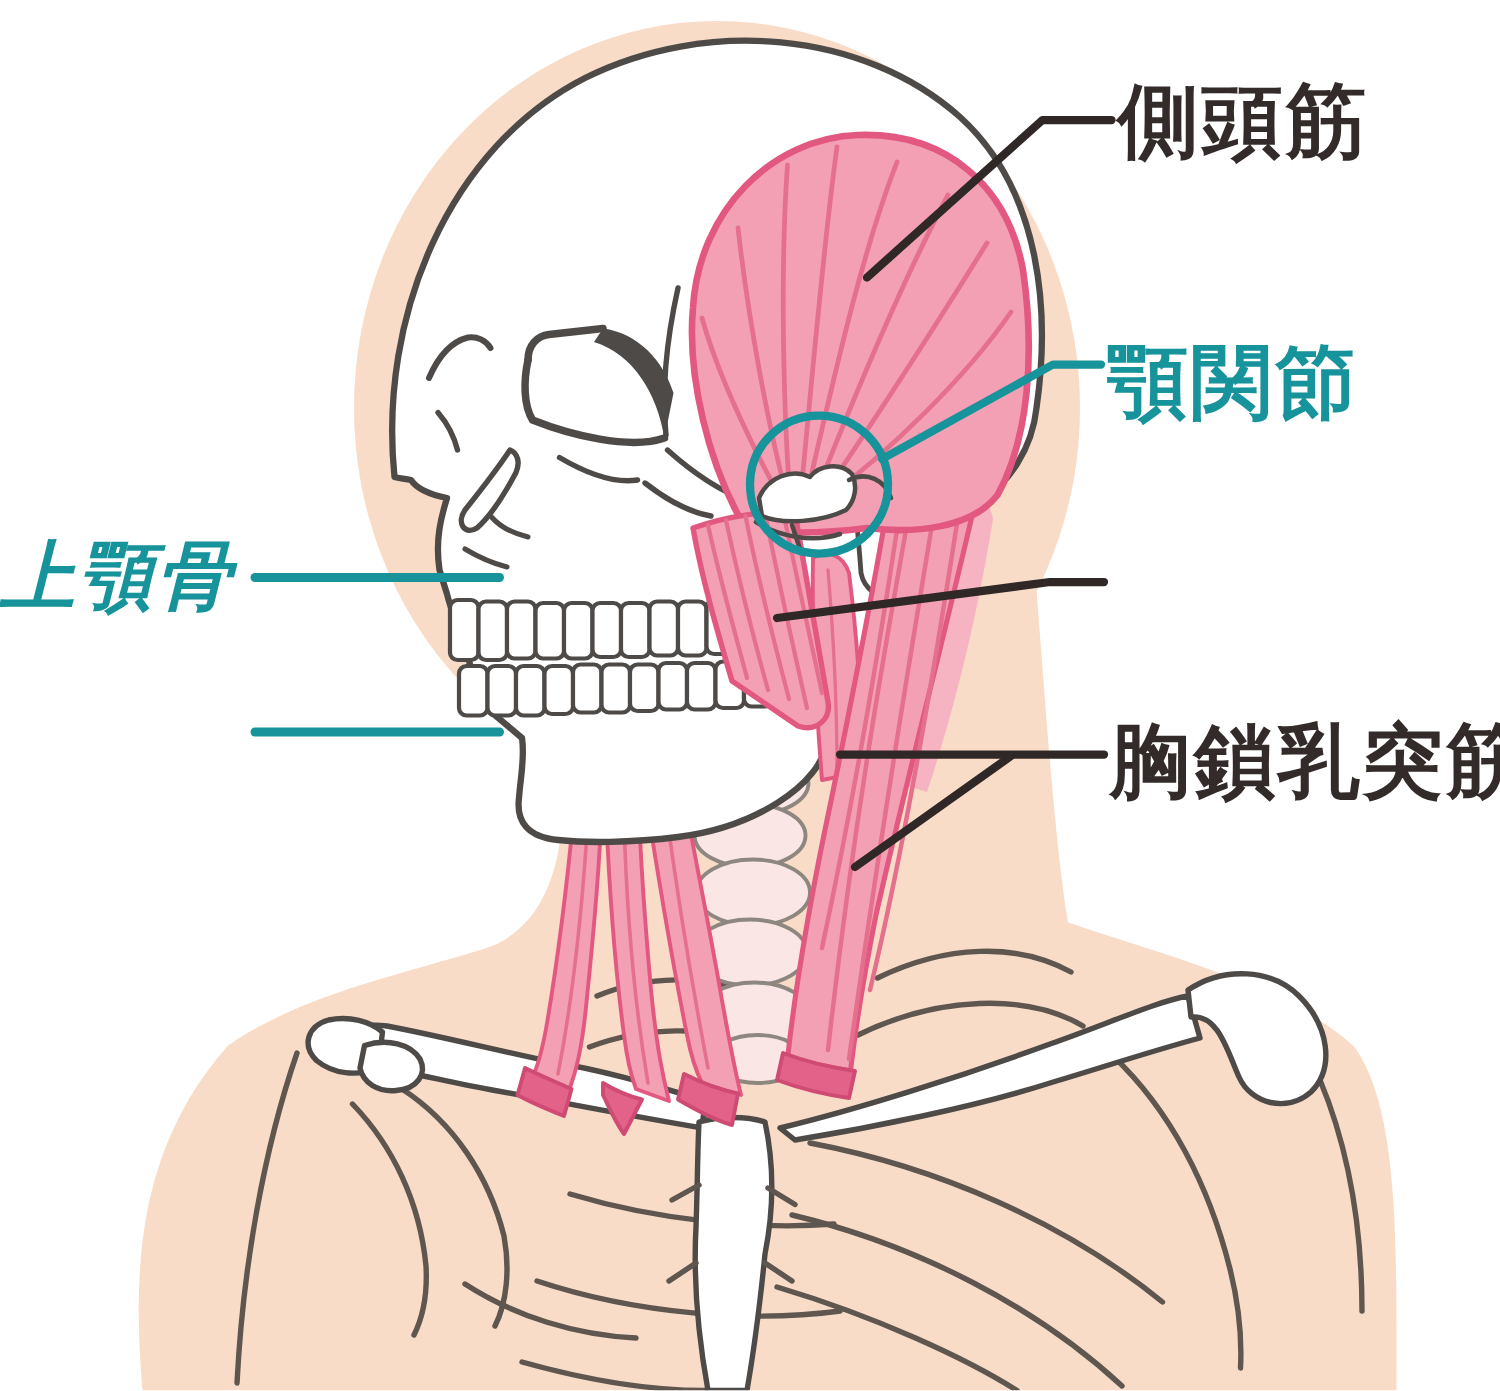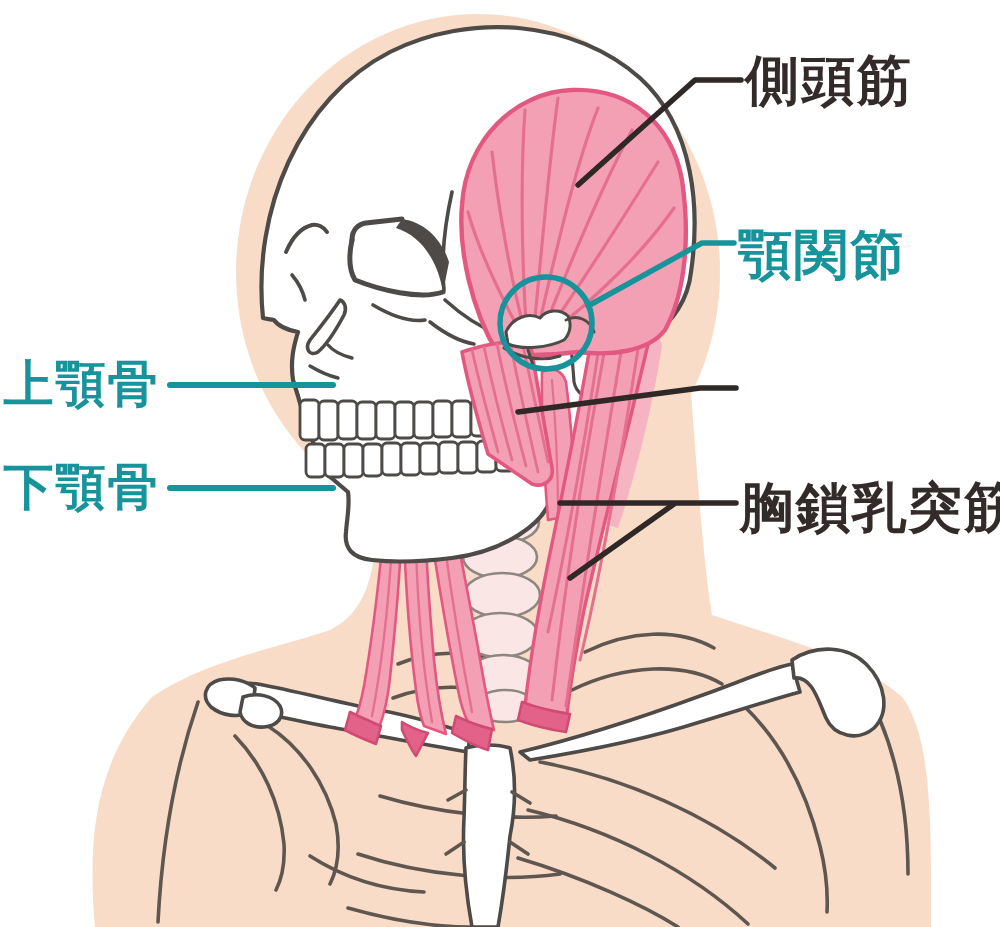--- a/index.html
+++ b/index.html
@@ -28,21 +28,21 @@
   .f-vert{fill:var(--c-vertebra)}
   .s-vert{stroke:var(--c-vertebra-line)}
   .teal-ln{fill:none;stroke:var(--c-accent-teal);stroke-linecap:round;stroke-linejoin:round}
   .blk-ln{fill:none;stroke:var(--c-leader-line);stroke-linecap:round;stroke-linejoin:round}
   
   .label{position:absolute;font-weight:600;color:var(--c-label-text);
          white-space:nowrap;letter-spacing:2px;line-height:1;}
   .label.big{font-size:54px;}
   .label.small{font-size:50px;}
   .label.teal{color:var(--c-accent-teal);}
-  .label.right-align{text-align:center;}
+  .label.right-align{text-align:left;font-style:italic;}
 </style>
 </head>
 <body>
 
 <div class="stage">
 
 <svg class="art" width="1000" height="927" viewBox="0 0 1000 927">
 
   <g>
     <ellipse class="f-skin" cx="478" cy="272" rx="242" ry="258"></ellipse>
@@ -278,15 +278,14 @@
 
 <div class="label big" style="left:745px;top:54px">側頭筋</div>
 
 <div class="label big teal" style="left:738px;top:228px">顎関節</div>
 
 
 <div class="label big" style="left:740px;top:481px">胸鎖乳突筋</div>
 
 <div class="label small teal right-align" style="left:0px;top:359px;width:163px">上顎骨</div>
 
-<div class="label small teal right-align" style="left:0px;top:462px;width:163px">下顎骨</div>
 
 </div>
 
 </body></html>

